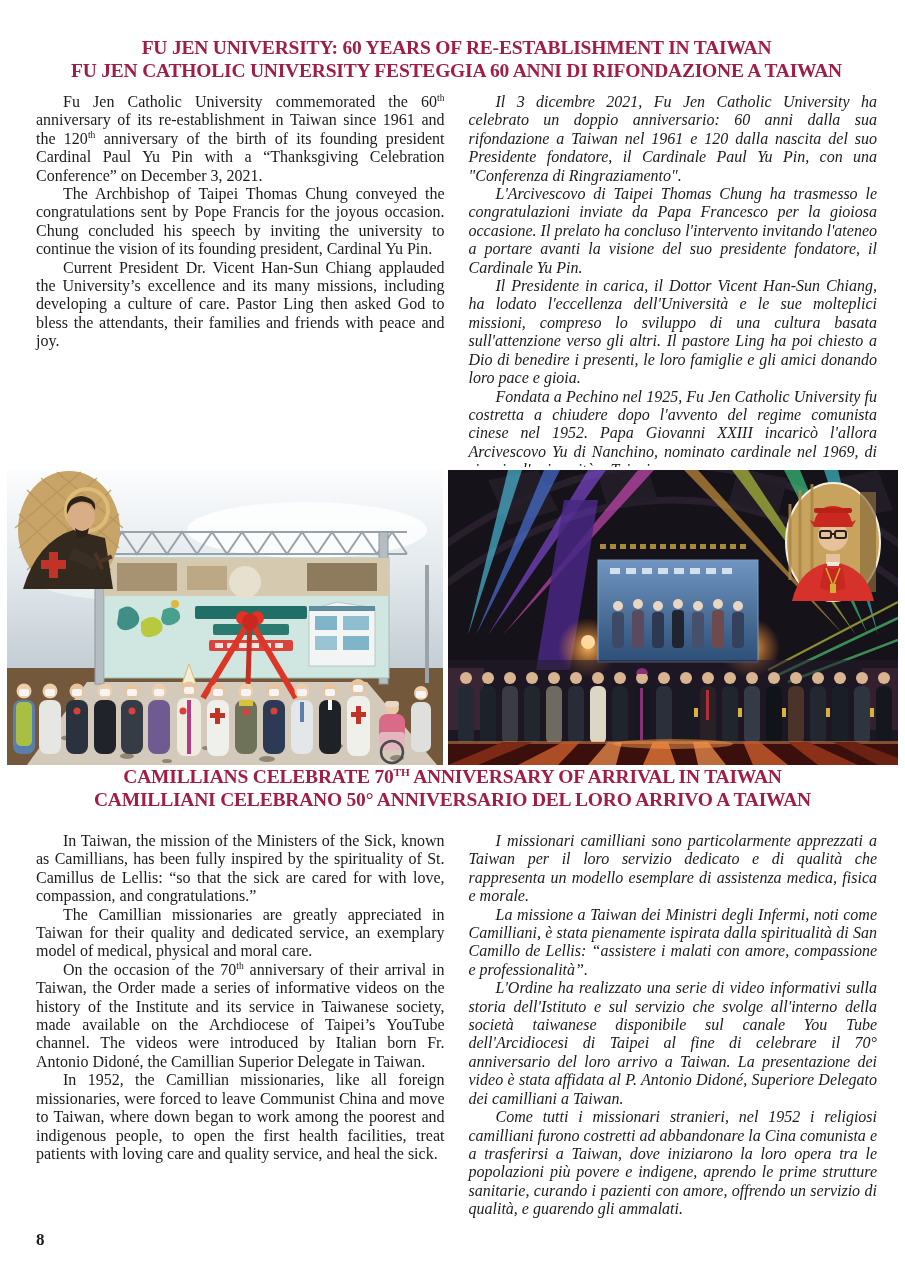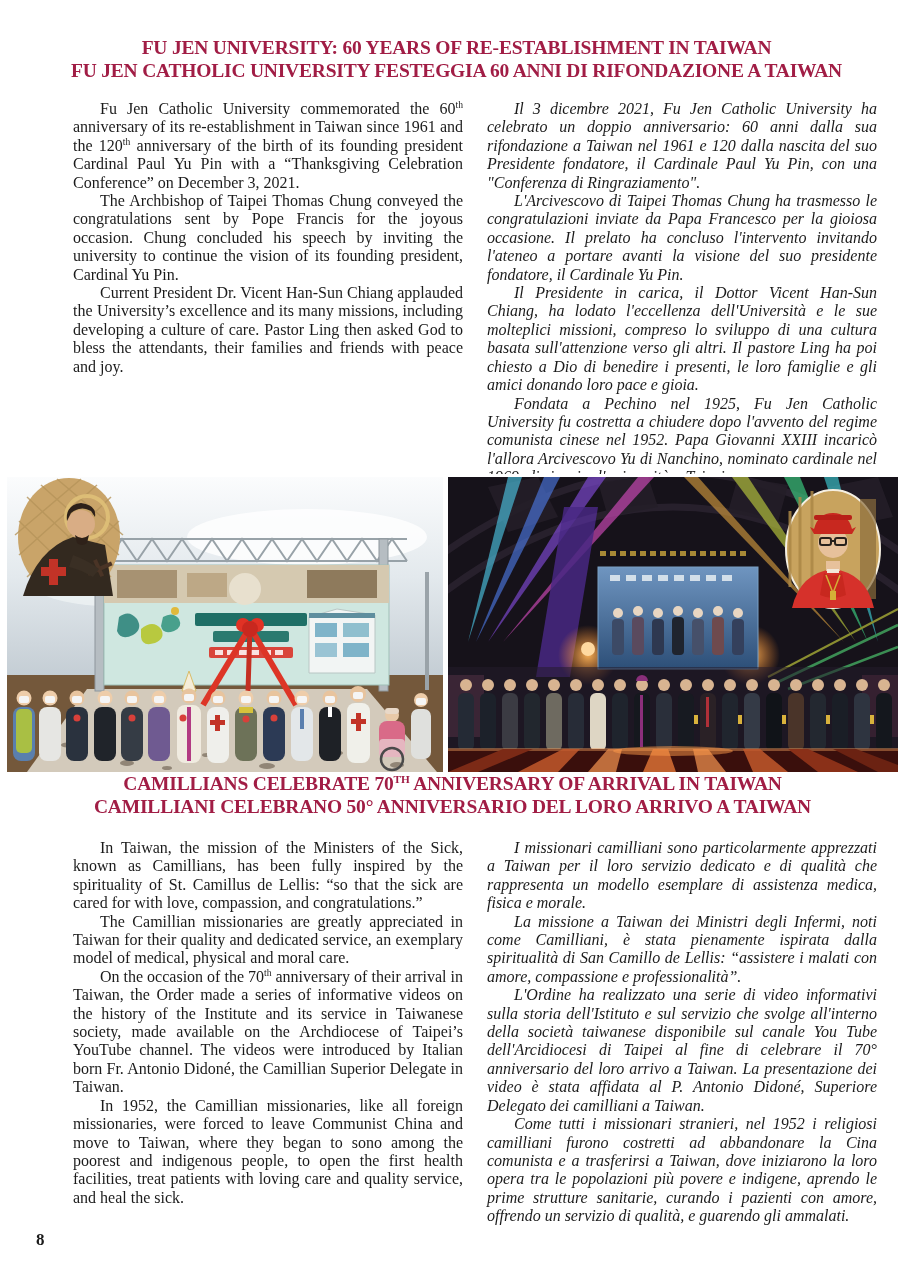--- a/index.html
+++ b/index.html
@@ -3,29 +3,29 @@
 <meta charset="utf-8">
 <style>
   html,body{margin:0;padding:0;background:#888;}
   .sheet{
     width:905px;height:1280px;position:relative;overflow:hidden;
     background:#ffffff;margin:0 auto;
     font-family:"Liberation Serif", serif;
     color:#1b1b1b;
   }
   .headline{text-align:center;margin:0;}
-  .headline.first{margin-top:36px;margin-bottom:18px;padding-left:8px;}
+  .headline.first{margin-top:36px;margin-bottom:11px;padding-left:8px;}
   .headline.second{margin-bottom:21px;}
   .headline .line-en,.headline .line-it{
     margin:0;font-size:19.5px;line-height:23px;font-weight:bold;
     color:#a11d45;letter-spacing:-0.2px;
   }
   .headline .line-it{}
   .headline sup{font-size:.58em;line-height:0;vertical-align:super;}
-  .columns{display:flex;gap:24px;padding:0 28px 0 36px;margin-left:37px;}
+  .columns{display:flex;gap:24px;padding:0 28px 0 36px;}
   .columns.first{height:374px;overflow:hidden;}
   .col{flex:1;min-width:0;}
   .col p{
     margin:0;font-size:16px;line-height:18.4px;text-align:justify;
     text-indent:27px;
   }
   .col p sup{font-size:.6em;line-height:0;vertical-align:super;}
   .col.italian p{font-style:italic;}
   .photos{display:flex;gap:5px;margin:3px 7px 0 7px;height:295px;}
   .photo{margin:0;padding:0;position:relative;overflow:hidden;background:#ddd;}
@@ -444,21 +444,21 @@
   <header class="headline second">
     <h1 class="line-en">CAMILLIANS CELEBRATE 70<sup>TH</sup> ANNIVERSARY OF ARRIVAL IN TAIWAN</h1>
     <h2 class="line-it">CAMILLIANI CELEBRANO 50° ANNIVERSARIO  DEL LORO ARRIVO A TAIWAN</h2>
   </header>
 
   <section class="columns second">
     <div class="col english">
       <p>In Taiwan, the mission of the Ministers of the Sick, known as Camillians, has been fully inspired by the spirituality of St. Camillus de Lellis: “so that the sick are cared for with love, compassion, and congratulations.”</p>
       <p>The Camillian missionaries are greatly appreciated in Taiwan for their quality and dedicated service, an exemplary model of medical, physical and moral care.</p>
       <p>On the occasion of the 70<sup>th</sup> anniversary of their arrival in Taiwan, the Order made a series of informative videos on the history of the Institute and its service in Taiwanese society, made available on the Archdiocese of Taipei’s YouTube channel. The videos were introduced by Italian born Fr. Antonio Didoné, the Camillian Superior Delegate in Taiwan.</p>
-      <p>In 1952, the Camillian missionaries, like all foreign missionaries, were forced to leave Communist China and move to Taiwan, where they began to sono among the poorest and indigenous people, to open the first health facilities, treat patients with loving care and quality service, and heal the sick.</p>
+      <p>In 1952, the Camillian missionaries, like all foreign missionaries, were forced to leave Communist China and move to Taiwan, where down began to work among the poorest and indigenous people, to open the first health facilities, treat patients with loving care and quality service, and heal the sick.</p>
     </div>
     <div class="col italian">
       <p>I missionari camilliani sono particolarmente apprezzati a Taiwan per il loro servizio dedicato e di qualità che rappresenta un modello esemplare di assistenza medica, fisica e morale.</p>
       <p>La missione a Taiwan dei Ministri degli Infermi, noti come Camilliani, è stata pienamente ispirata dalla spiritualità di San Camillo de Lellis: “assistere i malati con amore, compassione e professionalità”.</p>
       <p>L'Ordine ha realizzato una serie di video informativi sulla storia dell'Istituto e sul servizio che svolge all'interno della società taiwanese disponibile sul canale You Tube dell'Arcidiocesi di Taipei al fine di celebrare il 70° anniversario del loro arrivo a Taiwan. La presentazione dei video è stata affidata al P. Antonio Didoné, Superiore Delegato dei camilliani a Taiwan.</p>
       <p>Come tutti i missionari stranieri, nel 1952 i religiosi camilliani furono costretti ad abbandonare la Cina comunista e a trasferirsi a Taiwan, dove iniziarono la loro opera tra le popolazioni più povere e indigene, aprendo le prime strutture sanitarie, curando i pazienti con amore, offrendo un servizio di qualità, e guarendo gli ammalati.</p>
     </div>
   </section>
 
   <div class="page-number">8</div>

